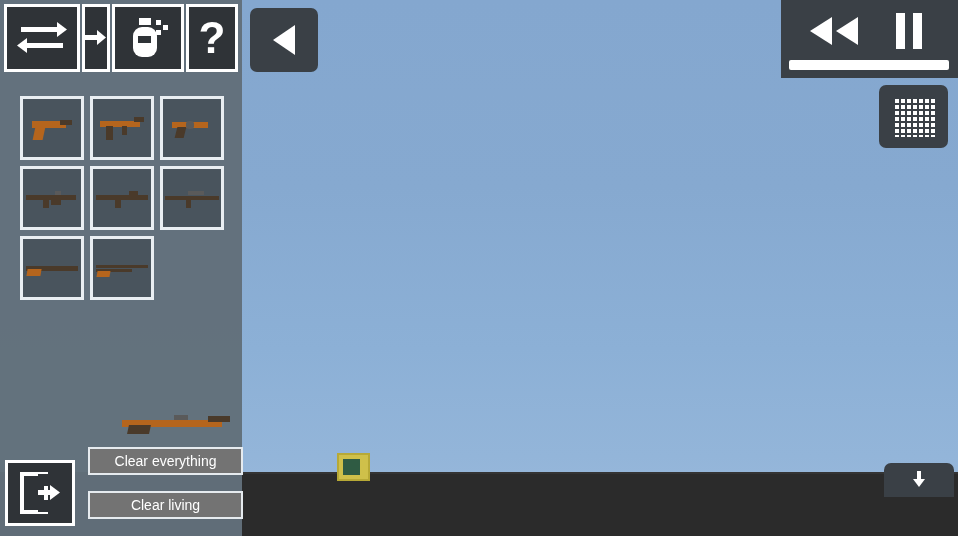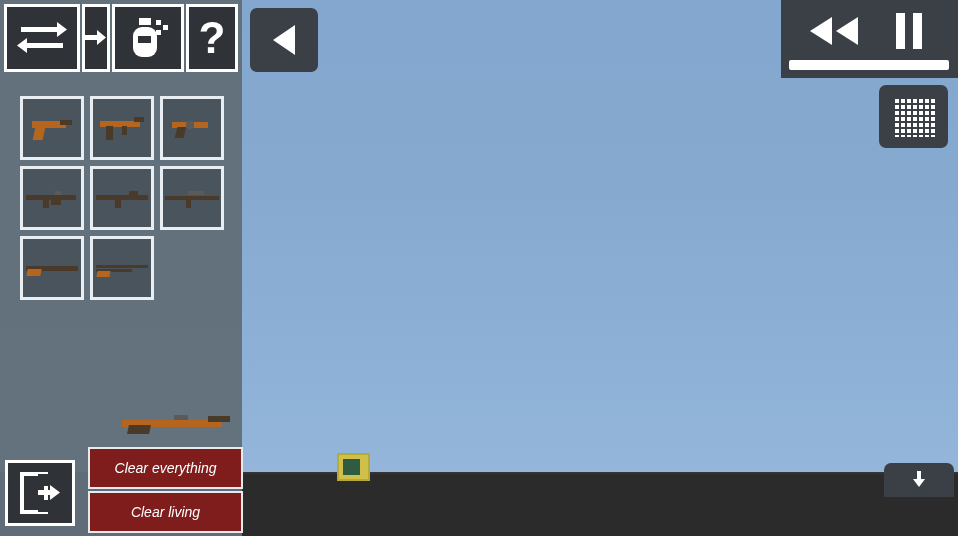--- a/index.html
+++ b/index.html
@@ -44,23 +44,23 @@
   
   .gun{position:relative;}
   .gbody{position:absolute;background:#b5651d;}
   .gdark{position:absolute;background:#4a3a2a;}
   .gmetal{position:absolute;background:#5a5a5a;}
 
   
   .ground-gun{position:absolute;left:122px;top:412px;width:110px;height:26px;}
 
   
-  .clear-btn{position:absolute;left:88px;width:155px;height:42px;background:#7f1d1d;
+  .clear-btn{position:absolute;left:88px;width:155px;height:28px;background:#737373;
     border:2px solid #e6ebef;box-sizing:border-box;color:#fff;font-size:14px;
-    display:flex;align-items:center;justify-content:center;font-style:italic;}
+    display:flex;align-items:center;justify-content:center;}
   .clear-1{top:447px;}
   .clear-2{top:491px;}
 
   
   .exit-btn{position:absolute;left:5px;top:460px;width:70px;height:66px;background:#2f3337;
     border:3px solid #ffffff;box-sizing:border-box;display:flex;align-items:center;justify-content:center;}
 
   
   .collapse-btn{position:absolute;left:250px;top:8px;width:68px;height:64px;background:#3a4046;
     border-radius:7px;display:flex;align-items:center;justify-content:center;}

